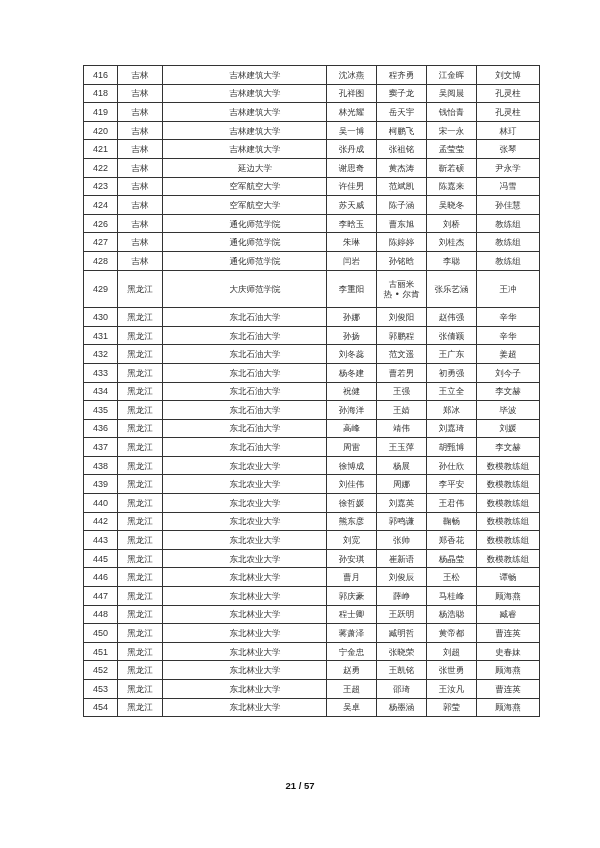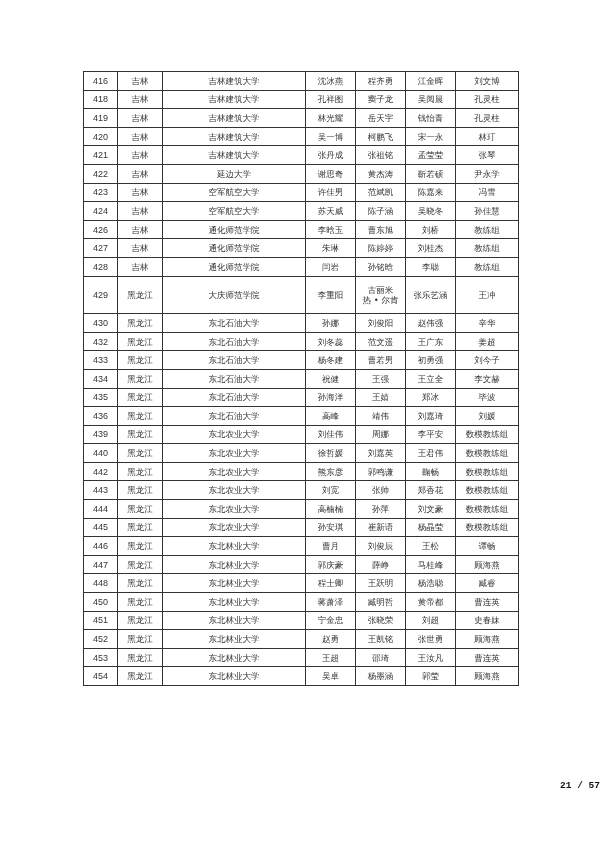--- a/index.html
+++ b/index.html
@@ -1,29 +1,29 @@
 <!DOCTYPE html>
 <html><head>
 <meta charset="utf-8">
 <style>
   html, body { margin: 0; padding: 0; background: #ffffff; }
   body { width: 600px; height: 848px; position: relative; overflow: hidden;
          font-family: "DejaVu Sans", "Liberation Sans", sans-serif; color: #222; }
-  .table-wrap { position: absolute; left: 83px; top: 71px; width: 435px; }
+  .table-wrap { position: absolute; left: 83px; top: 65px; width: 435px; }
   table { border-collapse: collapse; width: 435px; table-layout: fixed; }
   td { border: 1px solid #333; text-align: center; vertical-align: middle;
        font-size: 8.5px; height: 17.6px; padding: 0; line-height: 10px; color: #333; }
   tr.tall td { height: 36.6px; }
   td.c-no { width: 33px; font-family: "Liberation Sans", sans-serif; font-size: 9px; }
   td.c-prov { width: 44px; }
-  td.c-school { width: 142px; }
+  td.c-school { width: 142px; padding-left: 21px; }
   td.c-m { width: 49px; }
   td.c-coach { width: 62px; }
-  .page-num { position: absolute; top: 780px; left: 0; width: 600px; text-align: right;
-              font-family: Liberation Mono, monospace; font-weight: bold; font-size: 9.5px; color: #111; }
+  .page-num { position: absolute; top: 780px; left: 0; width: 600px; text-align: center;
+              font-family: Liberation Sans, sans-serif; font-weight: bold; font-size: 9.5px; color: #111; }
 </style>
 </head>
 <body>
 
 <div class="table-wrap">
   <table>
     <tbody id="tbody">
         <tr>
           <td class="c-no">416</td>
           <td class="c-prov">吉林</td>
@@ -135,20 +135,29 @@
         <tr>
           <td class="c-no">430</td>
           <td class="c-prov">黑龙江</td>
           <td class="c-school">东北石油大学</td>
           <td class="c-m">孙娜</td>
           <td class="c-m">刘俊阳</td>
           <td class="c-m">赵伟强</td>
           <td class="c-coach">辛华</td>
         </tr>
         <tr>
+          <td class="c-no">431</td>
+          <td class="c-prov">黑龙江</td>
+          <td class="c-school">东北石油大学</td>
+          <td class="c-m">孙扬</td>
+          <td class="c-m">郭鹏程</td>
+          <td class="c-m">张倩颖</td>
+          <td class="c-coach">辛华</td>
+        </tr>
+        <tr>
           <td class="c-no">432</td>
           <td class="c-prov">黑龙江</td>
           <td class="c-school">东北石油大学</td>
           <td class="c-m">刘冬蕊</td>
           <td class="c-m">范文遥</td>
           <td class="c-m">王广东</td>
           <td class="c-coach">姜超</td>
         </tr>
         <tr>
           <td class="c-no">433</td>
@@ -180,20 +189,38 @@
         <tr>
           <td class="c-no">436</td>
           <td class="c-prov">黑龙江</td>
           <td class="c-school">东北石油大学</td>
           <td class="c-m">高峰</td>
           <td class="c-m">靖伟</td>
           <td class="c-m">刘嘉琦</td>
           <td class="c-coach">刘媛</td>
         </tr>
         <tr>
+          <td class="c-no">437</td>
+          <td class="c-prov">黑龙江</td>
+          <td class="c-school">东北石油大学</td>
+          <td class="c-m">周雷</td>
+          <td class="c-m">王玉萍</td>
+          <td class="c-m">胡甄博</td>
+          <td class="c-coach">李文赫</td>
+        </tr>
+        <tr>
+          <td class="c-no">438</td>
+          <td class="c-prov">黑龙江</td>
+          <td class="c-school">东北农业大学</td>
+          <td class="c-m">徐博成</td>
+          <td class="c-m">杨展</td>
+          <td class="c-m">孙仕欣</td>
+          <td class="c-coach">数模教练组</td>
+        </tr>
+        <tr>
           <td class="c-no">439</td>
           <td class="c-prov">黑龙江</td>
           <td class="c-school">东北农业大学</td>
           <td class="c-m">刘佳伟</td>
           <td class="c-m">周娜</td>
           <td class="c-m">李平安</td>
           <td class="c-coach">数模教练组</td>
         </tr>
         <tr>
           <td class="c-no">440</td>
@@ -213,29 +240,20 @@
           <td class="c-m">鞠畅</td>
           <td class="c-coach">数模教练组</td>
         </tr>
         <tr>
           <td class="c-no">443</td>
           <td class="c-prov">黑龙江</td>
           <td class="c-school">东北农业大学</td>
           <td class="c-m">刘宽</td>
           <td class="c-m">张帅</td>
           <td class="c-m">郑香花</td>
-          <td class="c-coach">数模教练组</td>
-        </tr>
-        <tr>
-          <td class="c-no">444</td>
-          <td class="c-prov">黑龙江</td>
-          <td class="c-school">东北农业大学</td>
-          <td class="c-m">高楠楠</td>
-          <td class="c-m">孙萍</td>
-          <td class="c-m">刘文豪</td>
           <td class="c-coach">数模教练组</td>
         </tr>
         <tr>
           <td class="c-no">445</td>
           <td class="c-prov">黑龙江</td>
           <td class="c-school">东北农业大学</td>
           <td class="c-m">孙安琪</td>
           <td class="c-m">崔新语</td>
           <td class="c-m">杨晶莹</td>
           <td class="c-coach">数模教练组</td>

